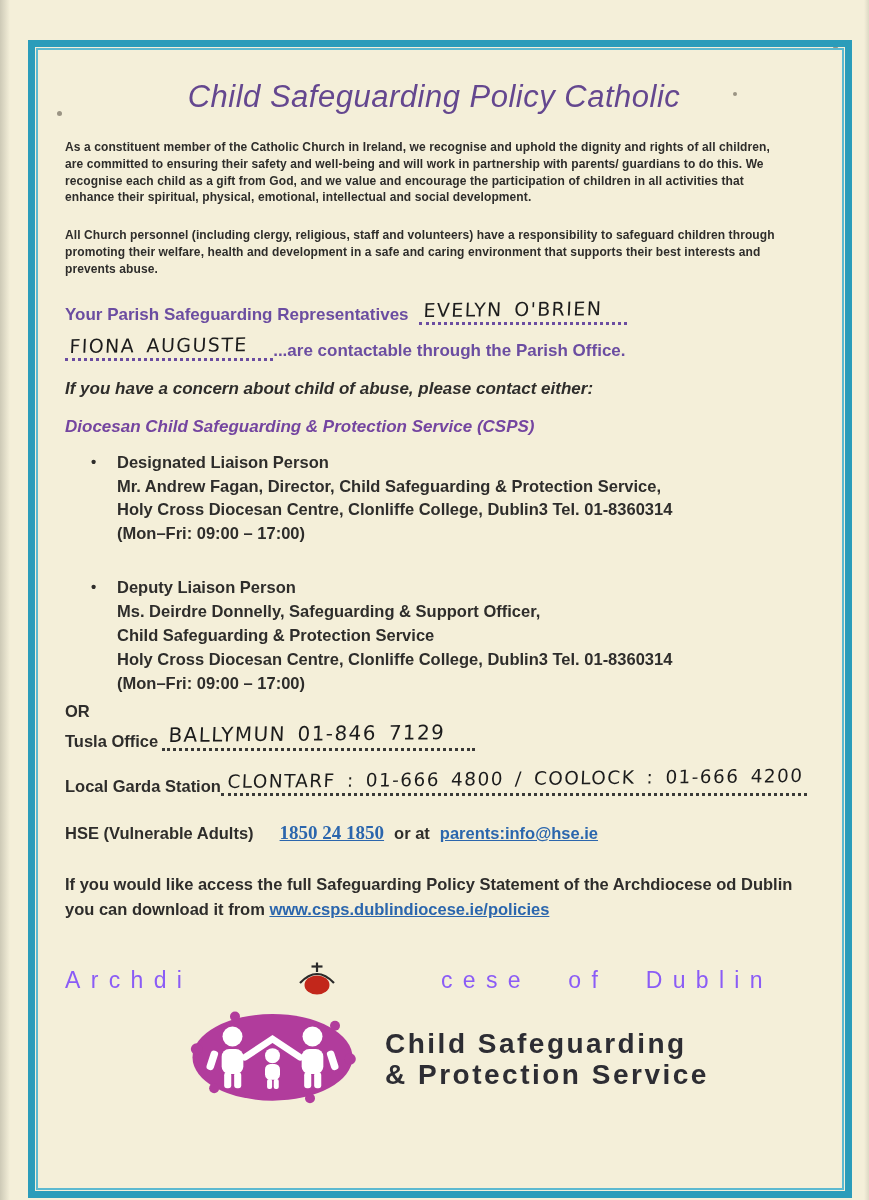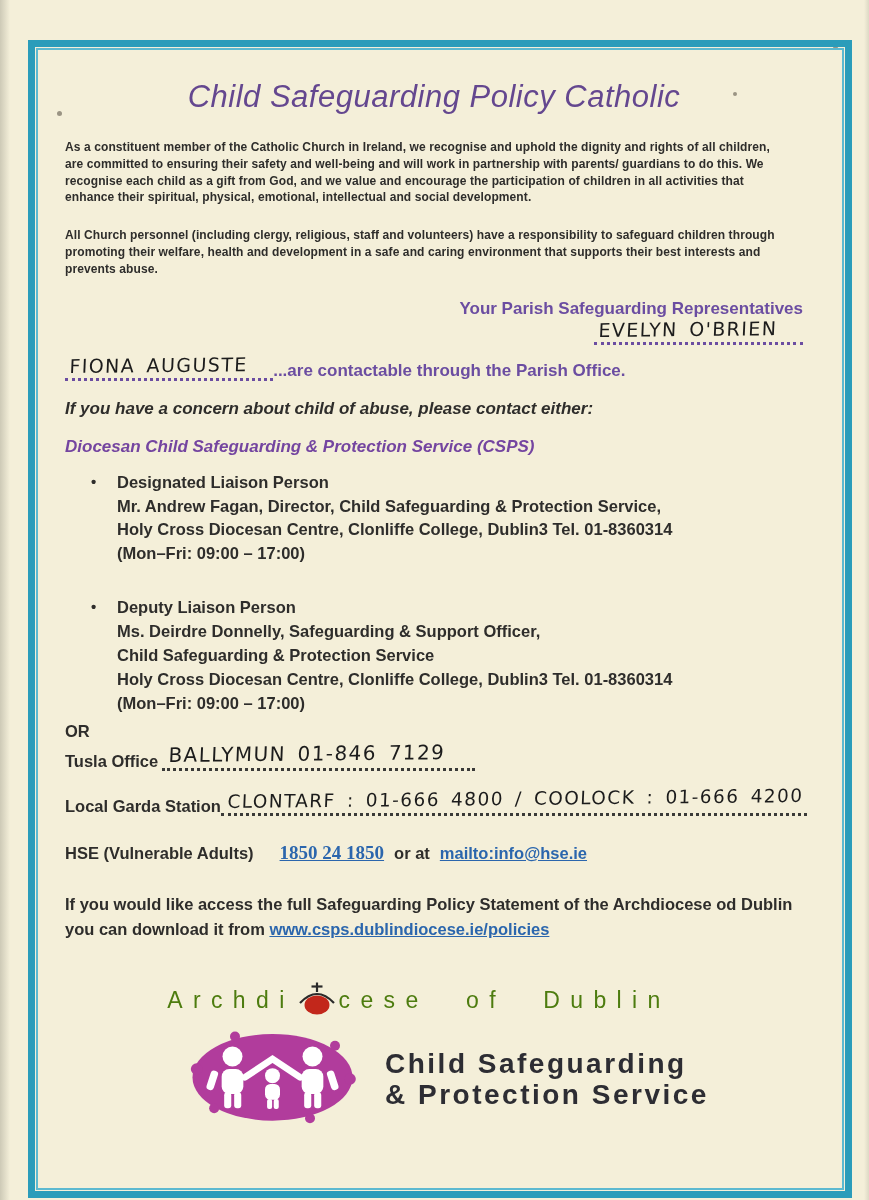--- a/index.html
+++ b/index.html
@@ -18,21 +18,21 @@
   .frame-inner{position:absolute;inset:1px;border:2px solid #5cb9d0;}
   .content{position:relative;height:100%;box-sizing:border-box;padding:20px 42px 0 30px;}
 
   .title{
     text-align:center;font-style:italic;font-weight:500;font-size:31px;
     color:#64478f;letter-spacing:.5px;margin:12px 0 24px;
   }
   .body-par{font-weight:700;font-size:12px;line-height:1.4;margin:0 0 21px;max-width:712px;
     letter-spacing:.1px;}
   .row{display:flex;align-items:flex-end;}
-  .reps-row1{margin:2px 0 10px;flex-direction:column;}
+  .reps-row1{margin:2px 0 10px;}
   .reps-row2{margin:0 0 18px;}
   .lead,.tail{font-weight:700;font-size:17px;color:#6b4da1;white-space:nowrap;}
   .hand{
     font-family:"DejaVu Sans",sans-serif;font-weight:400;font-size:19px;color:#1c1c1c;
     letter-spacing:1.4px;word-spacing:4px;display:inline-block;
     transform:skewX(-3deg) rotate(-.6deg);transform-origin:left bottom;white-space:nowrap;
   }
   .handline{display:inline-block;margin-left:10px;padding:0 26px 1px 4px;border-bottom:3px dotted #6b4da1;}
   .handline-dark{display:inline-block;margin-left:4px;padding:0 30px 1px 6px;border-bottom:3px dotted #3a3a38;}
   .handline-flex{flex:1;padding:0 4px 1px 6px;border-bottom:3px dotted #3a3a38;}
@@ -49,22 +49,22 @@
   .tusla-row{margin:0 0 20px;max-width:520px;}
   .garda-row{margin:0 0 26px;}
   .label{white-space:nowrap;}
 
   .hse-row{display:flex;align-items:baseline;font-weight:700;font-size:16.5px;margin:16px 0 28px;gap:10px;}
   .link{color:#2b66ad;text-decoration:underline;cursor:pointer;}
   .phone-link{font-family:"Liberation Serif",serif;font-size:19px;font-weight:700;margin-left:16px;}
   .download-par{font-weight:700;font-size:16.5px;line-height:1.5;margin:0 0 40px;max-width:770px;}
 
   .arch-row{
-    display:flex;align-items:center;justify-content:center;
-    font-size:23px;font-weight:500;color:#4d7c0f;letter-spacing:.45em;
+    display:flex;align-items:center;justify-content:space-between;
+    font-size:23px;font-weight:500;color:#8b5cf6;letter-spacing:.45em;
     word-spacing:.9em;margin:0 30px 10px 0;
   }
   .orb{width:40px;height:38px;margin:0 2px;flex:0 0 auto;}
   .emblem-row{display:flex;align-items:center;margin-left:115px;gap:20px;}
   .emblem{width:185px;height:100px;flex:0 0 auto;}
   .service-name{
     font-weight:700;font-size:28px;line-height:1.12;color:#2d2d33;letter-spacing:2.5px;
   }
   .speck{position:absolute;width:5px;height:5px;border-radius:50%;background:#9a9484;}
 </style>
@@ -130,21 +130,21 @@
 
       <div class="labelled-row garda-row">
         <span class="label">Local Garda Station</span>
         <span class="handline-flex"><span class="hand" style="font-size:18.5px;">CLONTARF : 01-666 4800 / COOLOCK : 01-666 4200</span></span>
       </div>
 
       <div class="hse-row">
         <span class="label">HSE (Vulnerable Adults)</span>
         <a class="link phone-link">1850 24 1850</a>
         <span>or at</span>
-        <a class="link">mailto:info@hse.ie</a>
+        <a class="link">parents:info@hse.ie</a>
       </div>
 
       <p class="download-par"><span>If you would like access the full Safeguarding Policy Statement of the Archdiocese od Dublin you can download it from </span><a class="link">www.csps.dublindiocese.ie/policies</a></p>
 
       <div class="arch-row">
         <span>Archdi</span>
         <svg class="orb" viewBox="0 0 40 38">
           <line x1="20" y1="1.5" x2="20" y2="11" stroke="#2a2a2a" stroke-width="2.2"></line>
           <line x1="14.5" y1="5.5" x2="25.5" y2="5.5" stroke="#2a2a2a" stroke-width="2.2"></line>
           <path d="M3 22 Q20 4 37 22" fill="none" stroke="#2a2a2a" stroke-width="2.2"></path>

